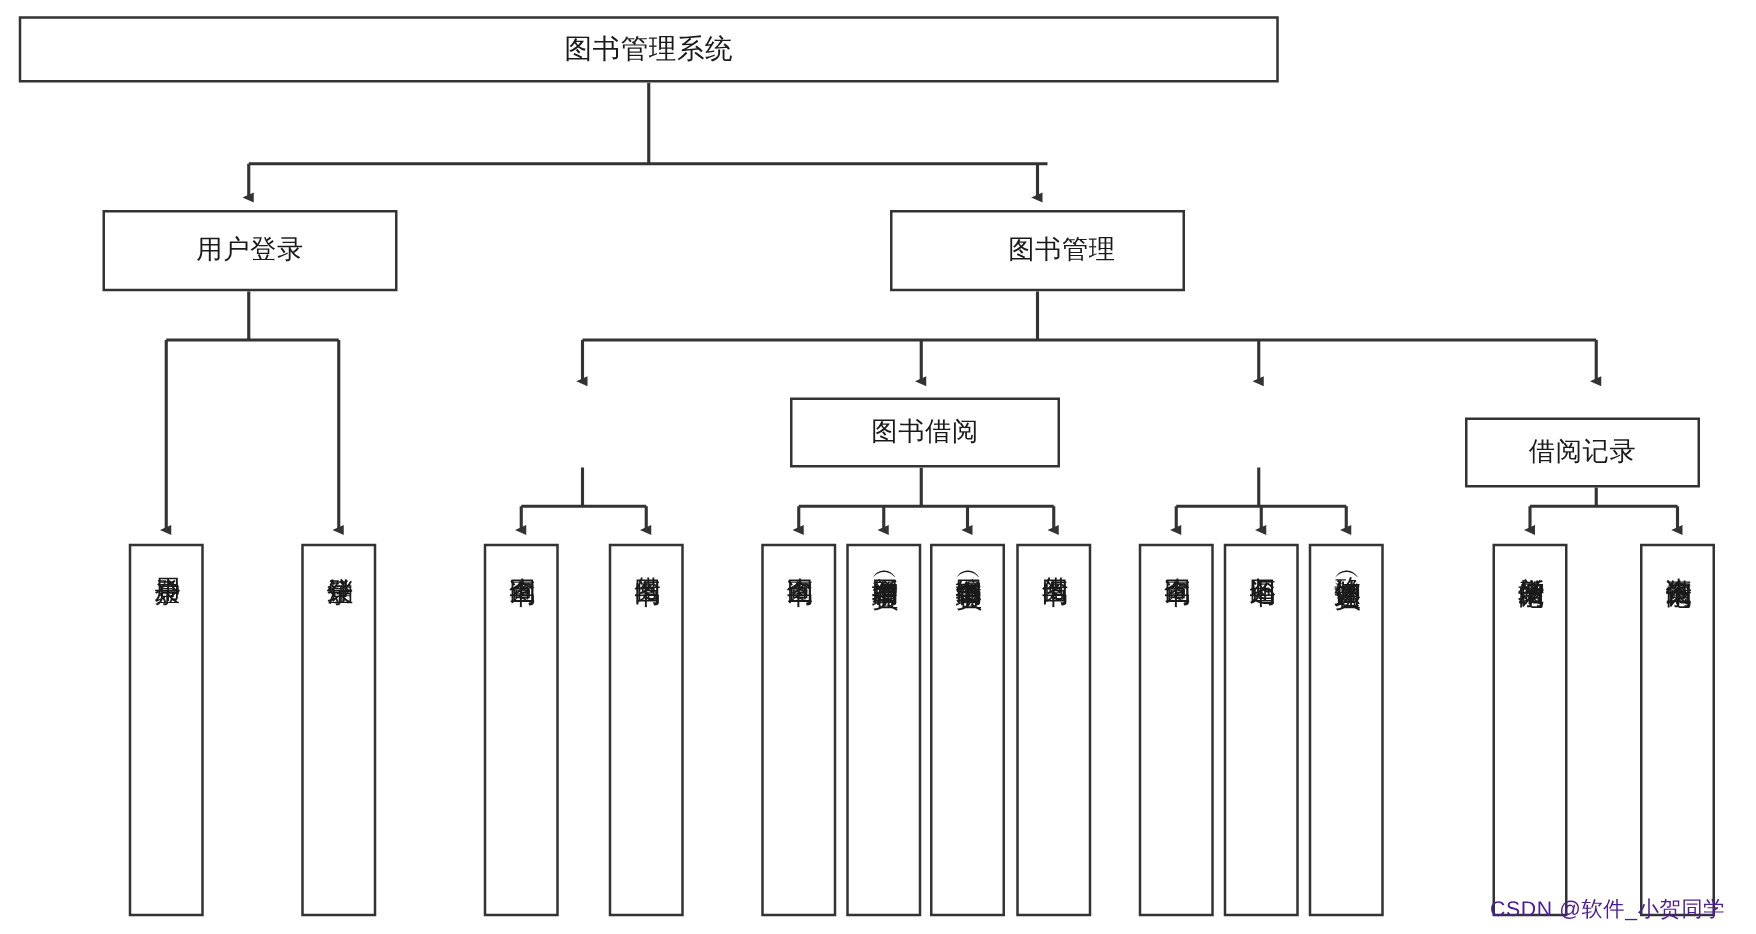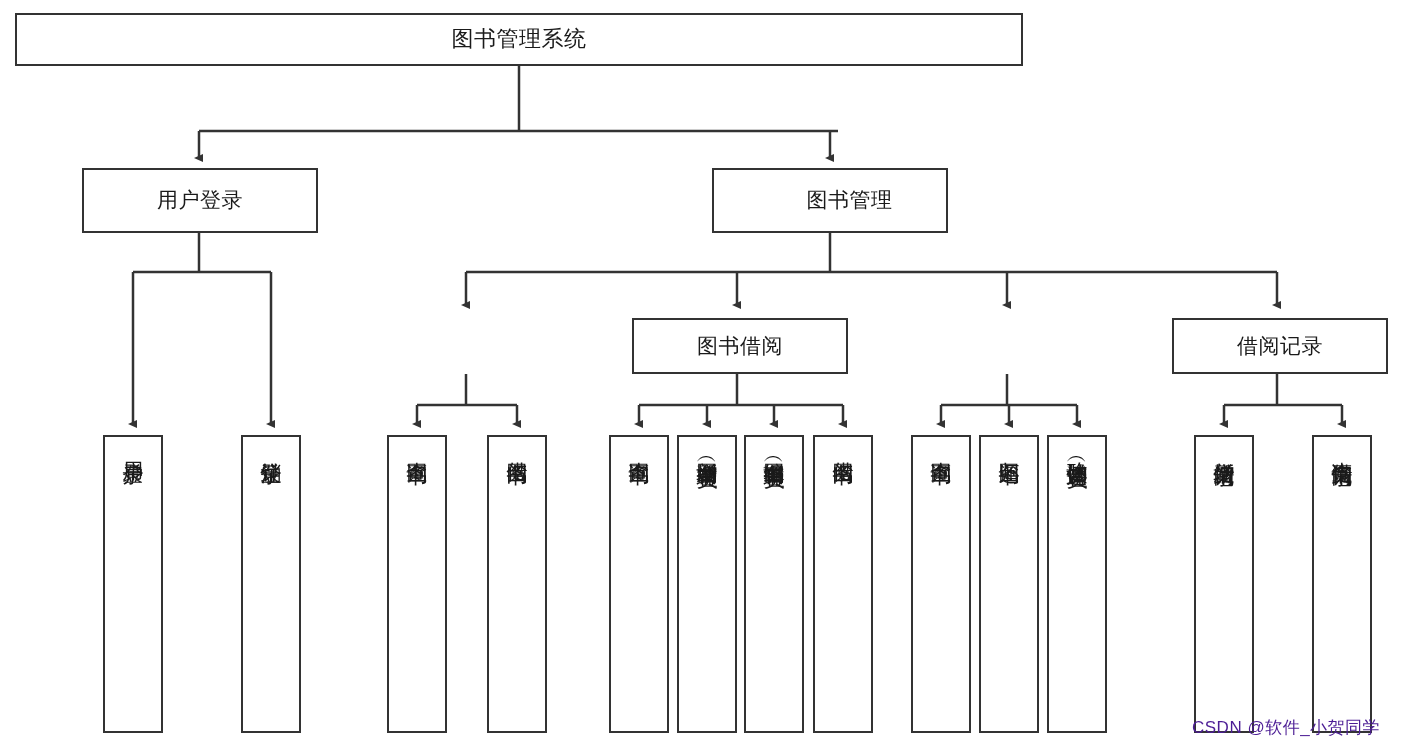--- a/index.html
+++ b/index.html
@@ -133,21 +133,21 @@
   <div class="node horiz" style="left:82px; top:168px; width:236px; height:65px;">
     <span class="label">用户登录</span>
   </div>
   <div class="node horiz" style="left:712px; top:168px; width:236px; height:65px;padding-left:39px;">
     <span class="label">图书管理</span>
   </div>
 
   <div class="node horiz" style="left:632px; top:318px; width:216px; height:56px;">
     <span class="label">图书借阅</span>
   </div>
-  <div class="node horiz" style="left:1172px; top:318px; width:216px; height:56px;align-items:center;">
+  <div class="node horiz" style="left:1172px; top:334px; width:188px; height:56px;align-items:center;">
     <span class="label">借阅记录</span>
   </div>
 
   <div class="node vert" style="left:103px; top:435px; width:60px; height:298px;">
     <span class="label">用户登录</span>
   </div>
   <div class="node vert" style="left:241px; top:435px; width:60px; height:298px;">
     <span class="label">注销登录</span>
   </div>
 

